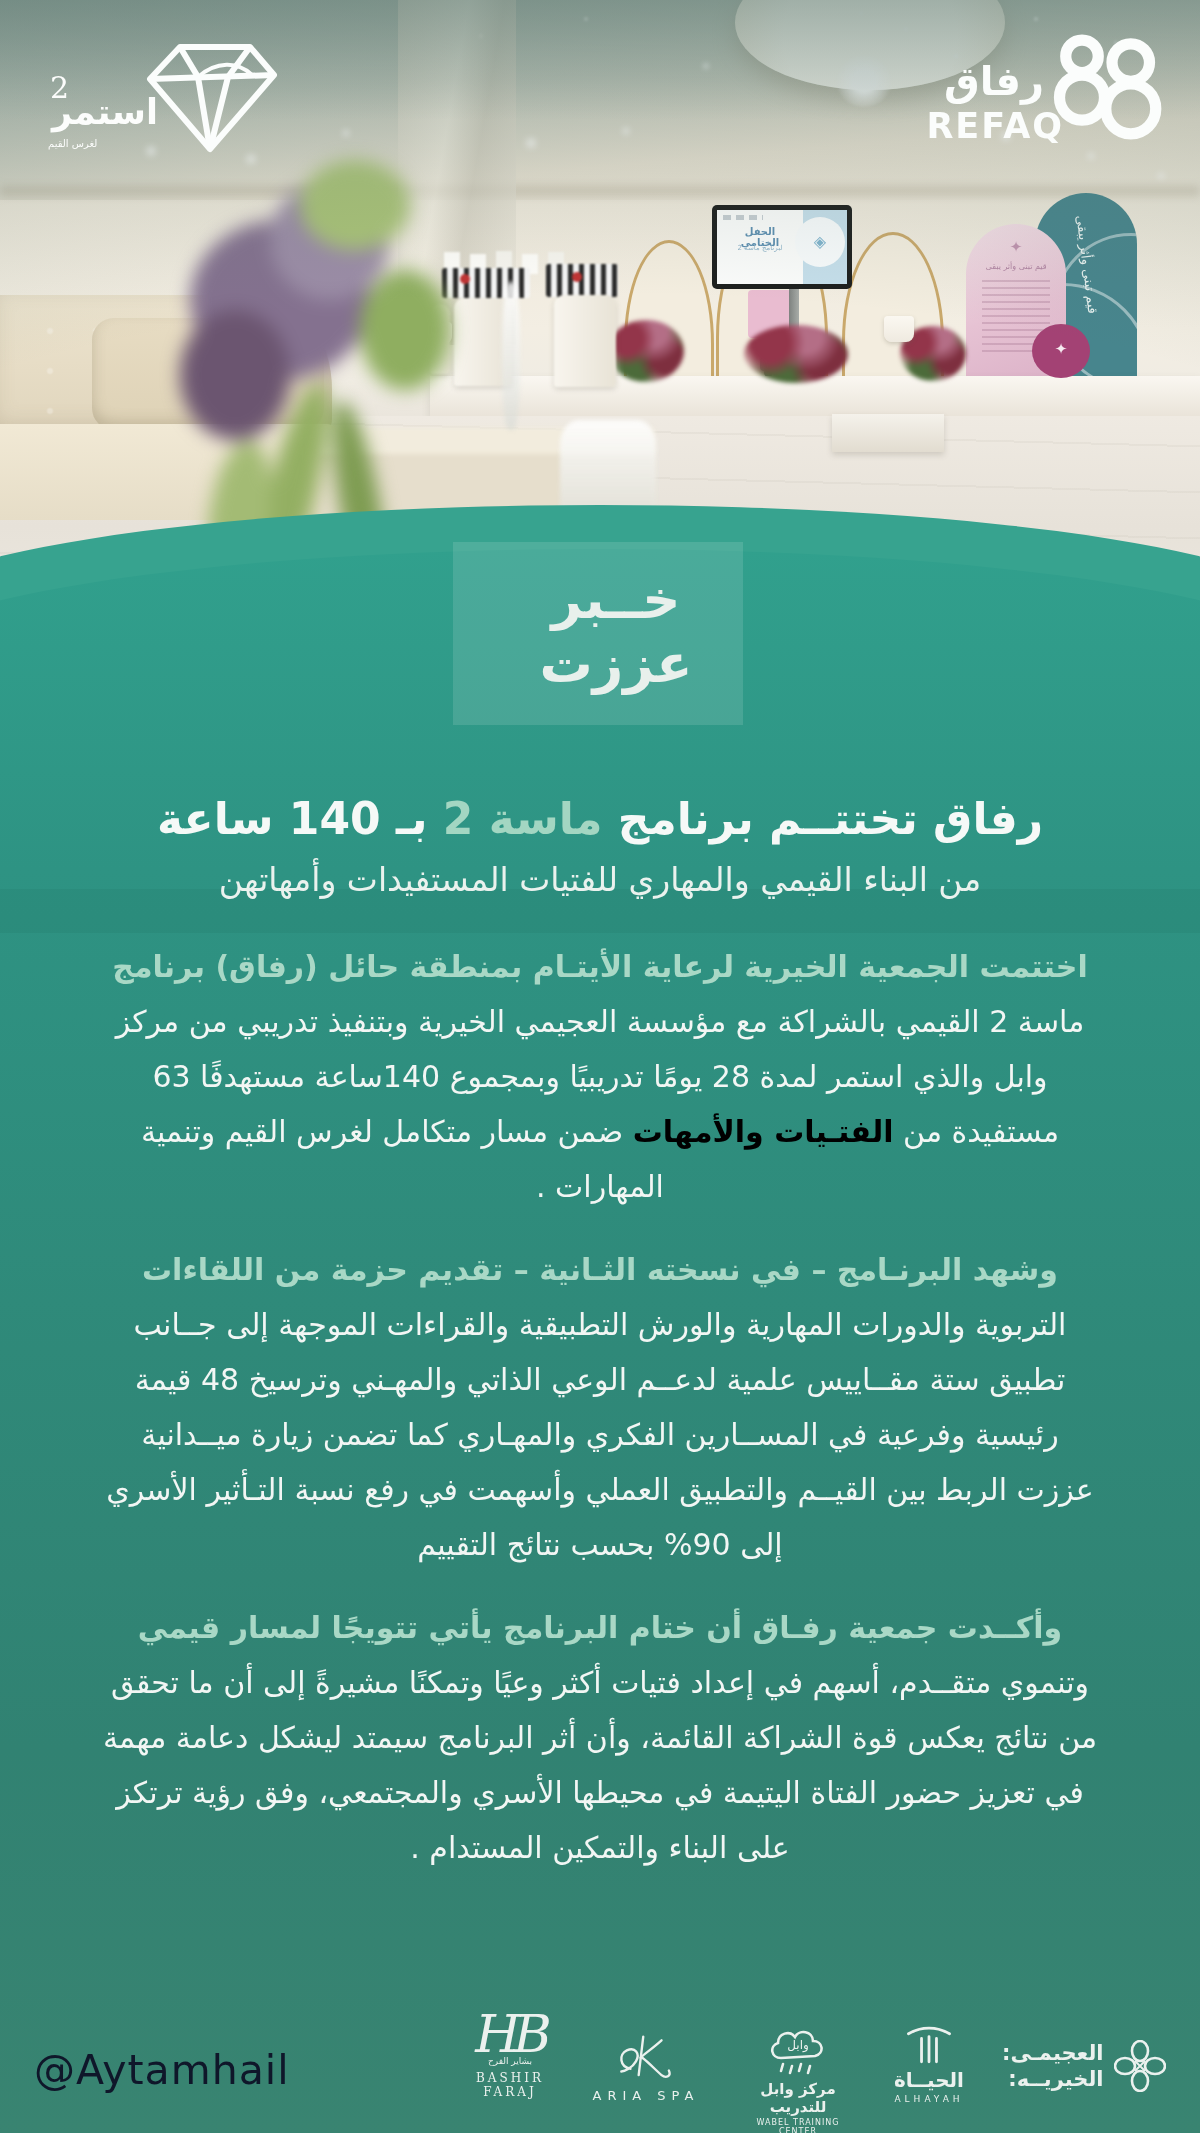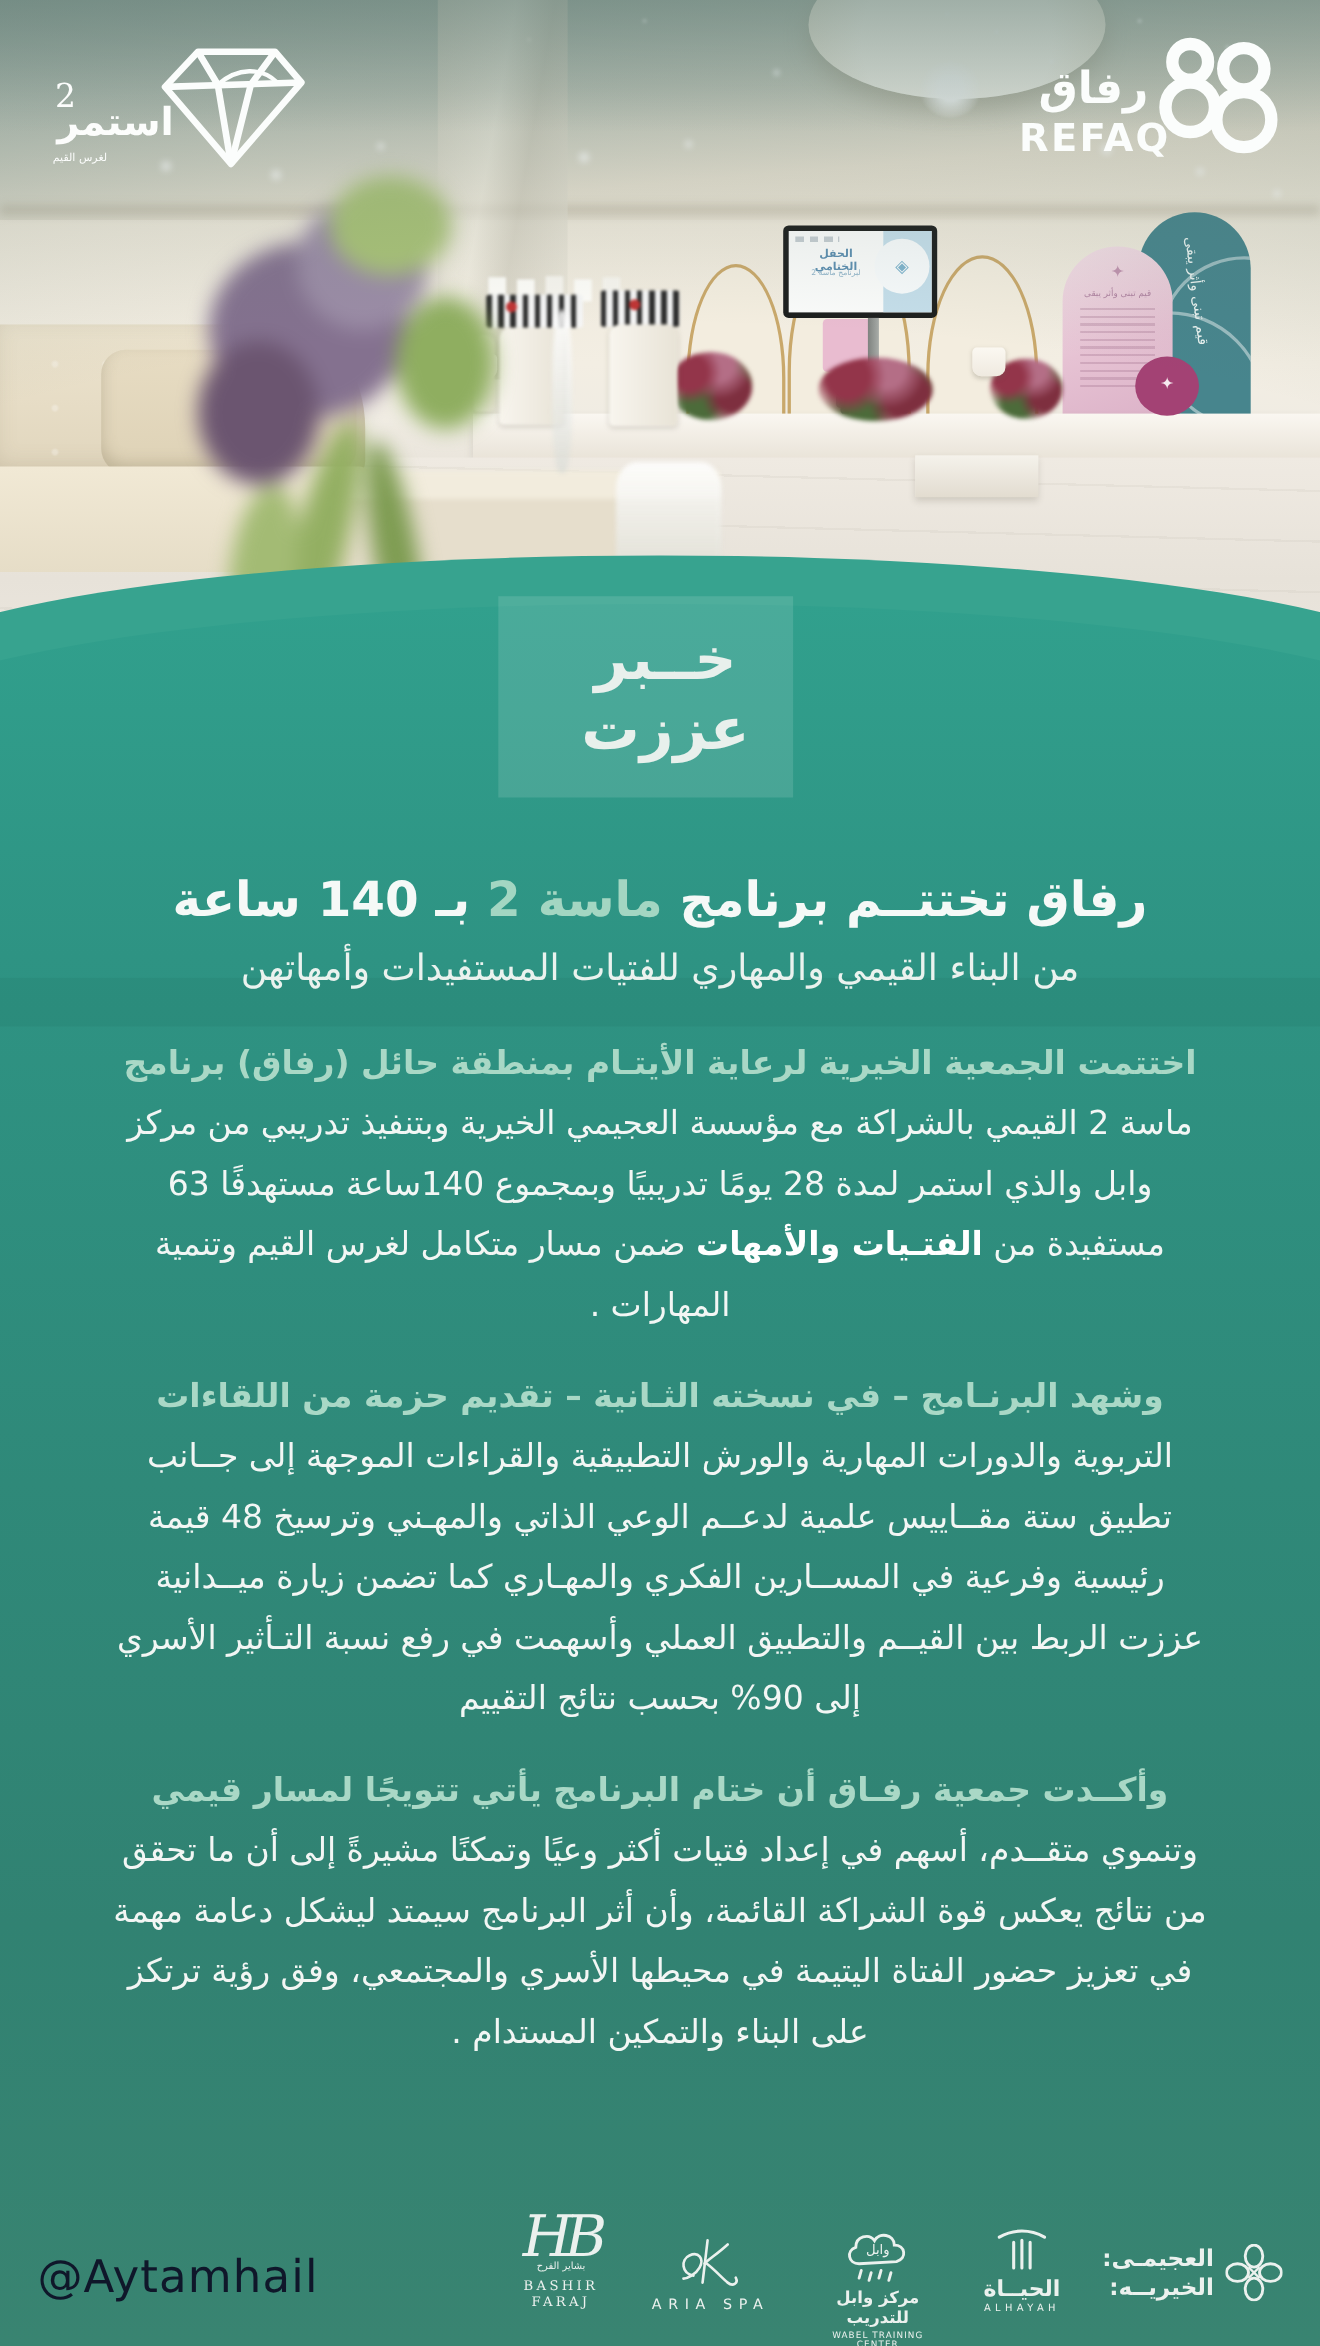--- a/index.html
+++ b/index.html
@@ -112,32 +112,32 @@
   .refaq{right:28px;top:18px;width:250px;height:140px;color:#FBFDFC;}
   .refaq-ar{position:absolute;right:128px;top:40px;font-size:40px;font-weight:bold;direction:rtl;}
   .refaq-en{position:absolute;right:108px;top:88px;font-size:35px;font-weight:bold;letter-spacing:2px;}
   
   .green-light{position:absolute;top:505px;left:-120px;width:1440px;height:220px;
     border-radius:720px 720px 0 0/115px 115px 0 0;background:#37A38F;}
   .green-main{position:absolute;top:549px;left:-120px;width:1440px;height:1584px;
     border-radius:720px 720px 0 0/115px 115px 0 0;
     background:linear-gradient(180deg,#31A08D 0,#2E9383 320px,#2F8979 800px,#318272 1200px,#398471 100%);}
   .sub-band{left:0;right:0;top:889px;height:44px;background:rgba(0,55,40,.06);}
-  .badge{left:453px;top:542px;width:268px;height:183px;background:rgba(255,255,255,.12);
+  .badge{left:453px;top:542px;width:290px;height:183px;background:rgba(255,255,255,.12);
     color:#E8F0EC;text-align:center;direction:rtl;font-weight:bold;font-size:53px;line-height:64px;
     padding-top:26px;box-sizing:border-box;padding-left:36px;}
   
   .content{left:100px;right:100px;top:791px;text-align:center;direction:rtl;color:#F2F6F4;}
   .title{font-size:44px;font-weight:bold;color:#F5F9F7;line-height:1.25;}
   .accent{color:#A3D6C2;}
   .subtitle{font-size:33px;margin-top:14px;color:#EAF2EE;font-weight:normal;}
   .body-text{font-size:30px;line-height:55px;margin:40px 0 0;}
   .body-text + .body-text{margin-top:28px;}
   .lead{font-weight:bold;color:#A9D8C6;}
-  .bold-in{font-weight:bold;color:#ffffff;}
+  .bold-in{font-weight:bold;color:#000000;}
   
   .partner{color:#EBF1EE;text-align:center;}
   .handle{left:34px;top:2046px;font-size:41px;color:#0f172a;letter-spacing:1px;direction:ltr;}
   .hb-mono{font-family:"DejaVu Serif",serif;font-style:italic;font-size:52px;letter-spacing:-7px;line-height:1;}
   .hb-ar{font-size:9px;direction:rtl;margin-top:-4px;}
   .hb-en{font-family:"DejaVu Serif",serif;font-size:12px;letter-spacing:3px;margin-top:5px;}
   .aria-en{font-size:13px;letter-spacing:6px;margin-top:8px;}
   .wabel-ar{font-size:15px;font-weight:bold;direction:rtl;margin-top:2px;}
   .wabel-en{font-size:8px;letter-spacing:1px;margin-top:2px;}
   .hay-ar{font-size:20px;font-weight:bold;direction:rtl;margin-top:2px;}

